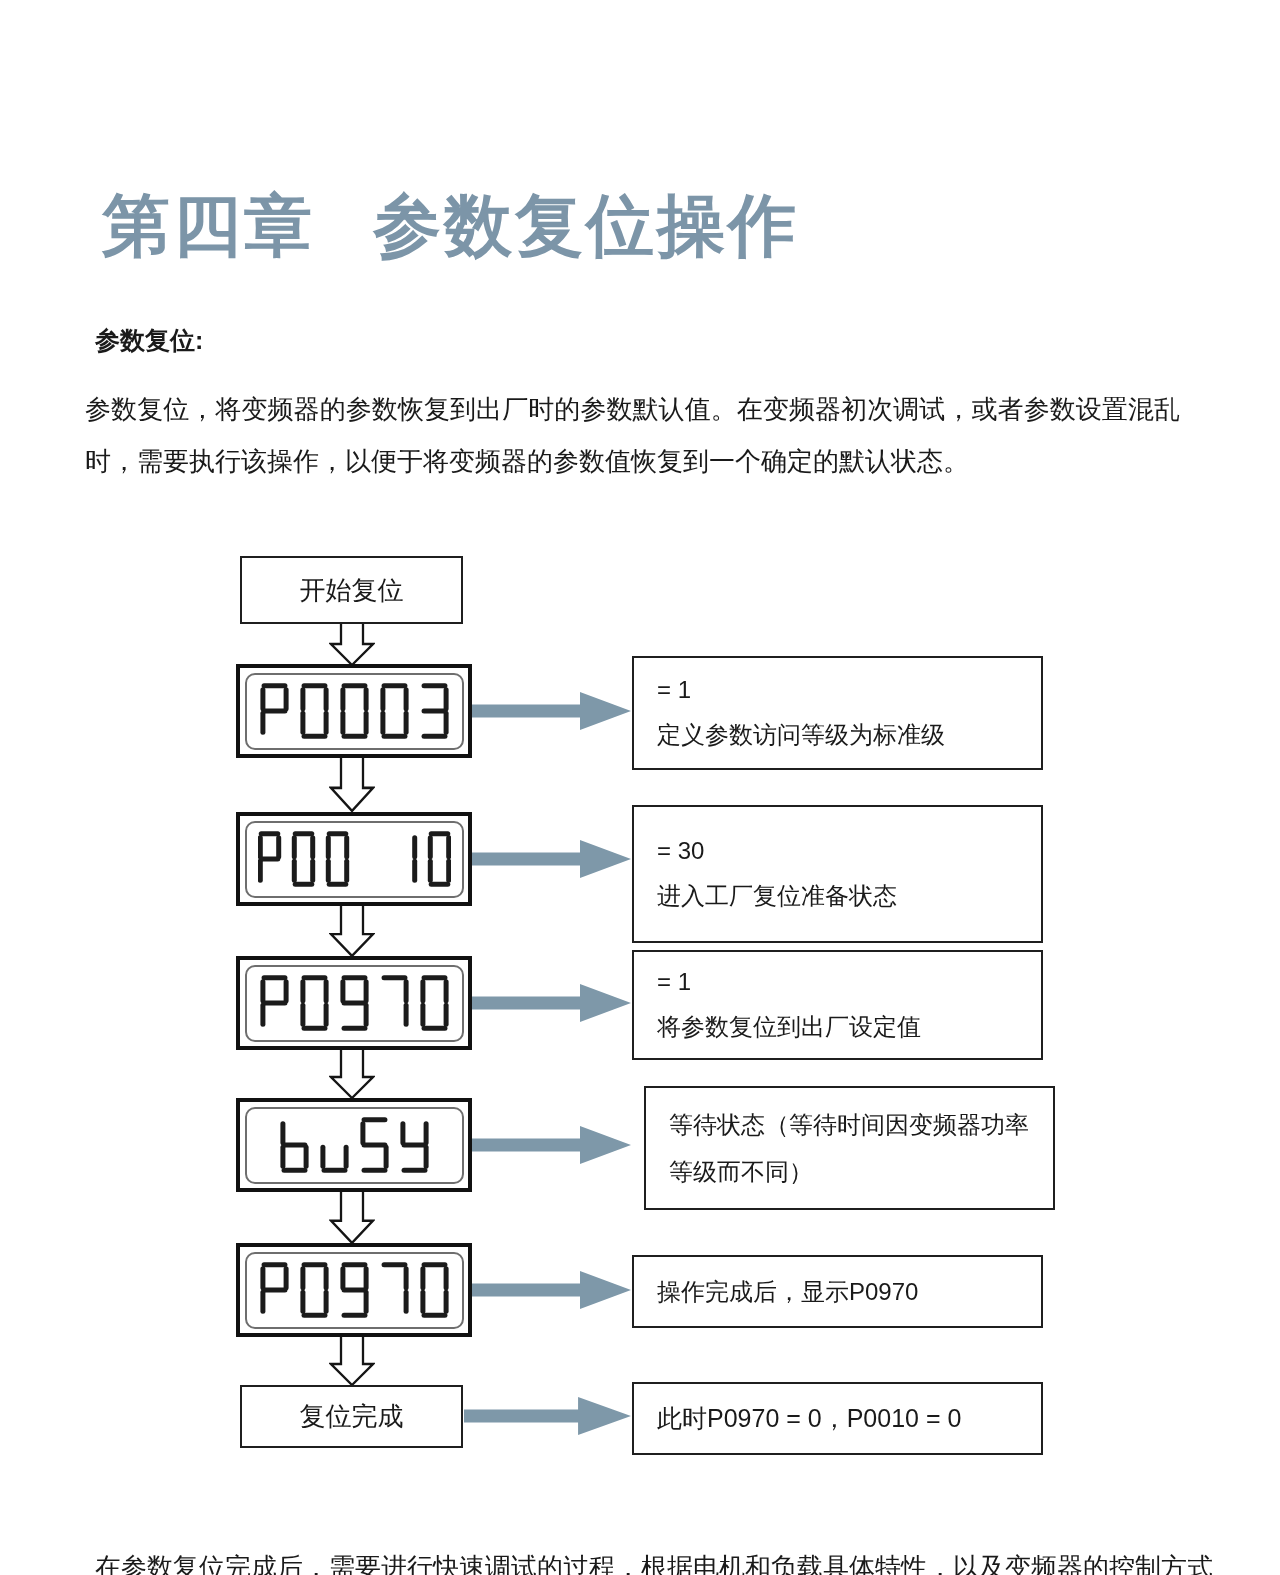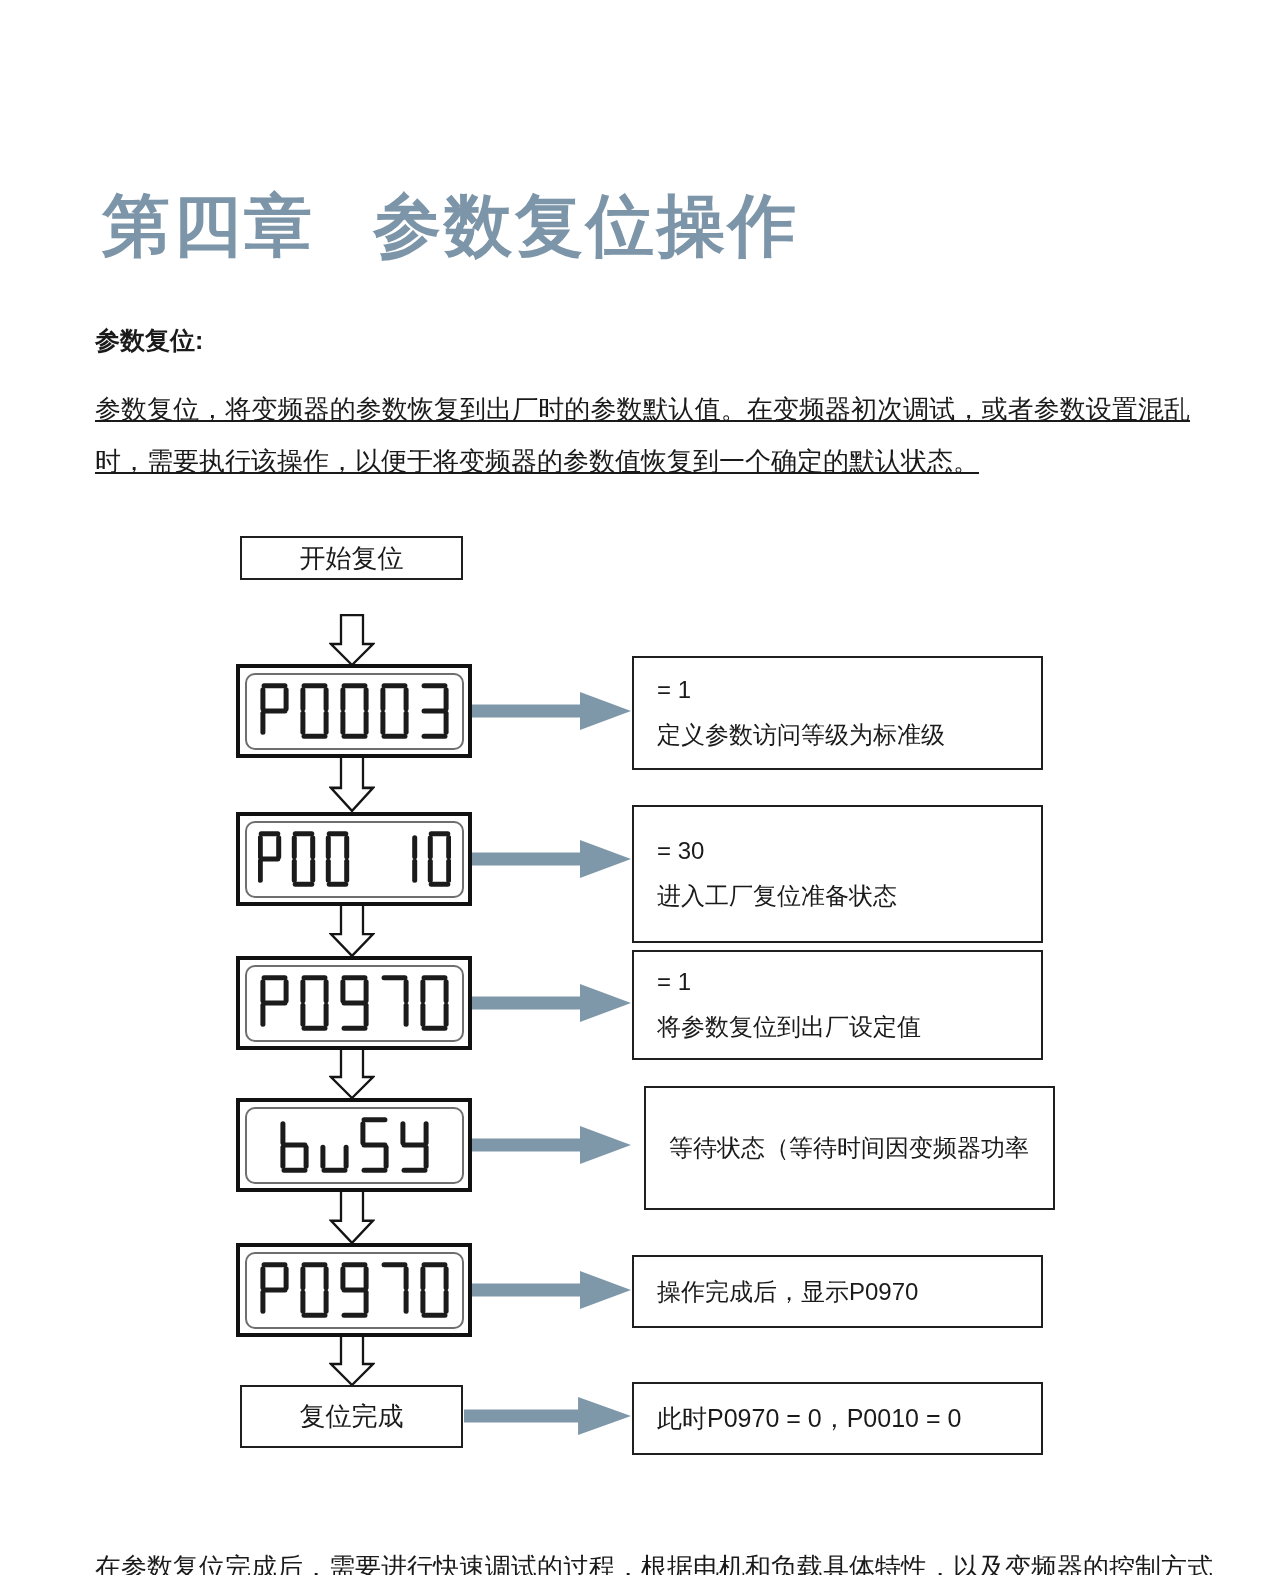--- a/index.html
+++ b/index.html
@@ -15,22 +15,22 @@
     font-weight:700;font-size:68px;line-height:1.15;
     color:var(--heading,#7c95a8);letter-spacing:3px;white-space:nowrap;
   }
   .title-gap{margin-left:58px;}
   
   .section-label{
     left:95px;top:324px;font-size:25px;font-weight:700;
     font-family:"Liberation Sans",sans-serif;
   }
   .intro{
-    left:95px;top:384px;width:1095px;font-size:26px;line-height:52px;
-    text-align:justify;margin:0;text-decoration:underline;
+    left:85px;top:384px;width:1095px;font-size:26px;line-height:52px;
+    text-align:justify;margin:0;
   }
   .footer-text{
     left:95px;top:1551px;width:1100px;font-size:26px;line-height:34px;margin:0;
     white-space:nowrap;
   }
   
   .plainbox{
     left:240px;width:223px;background:#fff;border:2px solid #1f1f1f;
     box-sizing:border-box;display:flex;align-items:center;justify-content:center;
     font-size:26px;z-index:2;
@@ -65,21 +65,21 @@
   <h1 class="abs chapter-title" style="margin:8px;">
     <span>第四章</span><span class="title-gap">参数复位操作</span>
   </h1>
 
   <div class="abs section-label">参数复位:</div>
 
   <p class="abs intro">参数复位，将变频器的参数恢复到出厂时的参数默认值。在变频器初次调试，或者参数设置混乱时，需要执行该操作，以便于将变频器的参数值恢复到一个确定的默认状态。</p>
 
   <div>
 
-    <div class="abs plainbox" style="top:536px;height:44px;">开始复位</div>
+    <div class="abs plainbox" style="top:556px;height:68px;">开始复位</div>
 
     <svg class="abs darr" style="top:614px;height:52px;" viewBox="0 0 46 52" preserveAspectRatio="none">
         <polygon points="12,1 34,1 34,30 44,30 23,51 2,30 12,30"></polygon>
       </svg>
     <svg class="abs darr" style="top:755px;height:57px;" viewBox="0 0 46 52" preserveAspectRatio="none">
         <polygon points="12,1 34,1 34,30 44,30 23,51 2,30 12,30"></polygon>
       </svg>
     <svg class="abs darr" style="top:903px;height:54px;" viewBox="0 0 46 52" preserveAspectRatio="none">
         <polygon points="12,1 34,1 34,30 44,30 23,51 2,30 12,30"></polygon>
       </svg>
@@ -273,20 +273,21 @@
     <div class="abs note" style="top:805px;height:138px;">
       <span>= 30</span>
       <span>进入工厂复位准备状态</span>
     </div>
     <div class="abs note" style="top:950px;height:110px;">
       <span>= 1</span>
       <span>将参数复位到出厂设定值</span>
     </div>
     <div class="abs note" style="top:1086px;height:124px;margin-left:12px;">
       <span>等待状态（等待时间因变频器功率</span>
+      <span>等级而不同）</span>
     </div>
     <div class="abs note" style="top:1255px;height:73px;">
       <span>操作完成后，显示P0970</span>
 
     </div>
     <div class="abs note" style="top:1382px;height:73px;font-size:25px;">
       <span>此时P0970 = 0，P0010 = 0</span>
     </div>
 
     <div class="abs plainbox" style="top:1385px;height:63px;font-family:Liberation Serif, serif;">复位完成</div>

